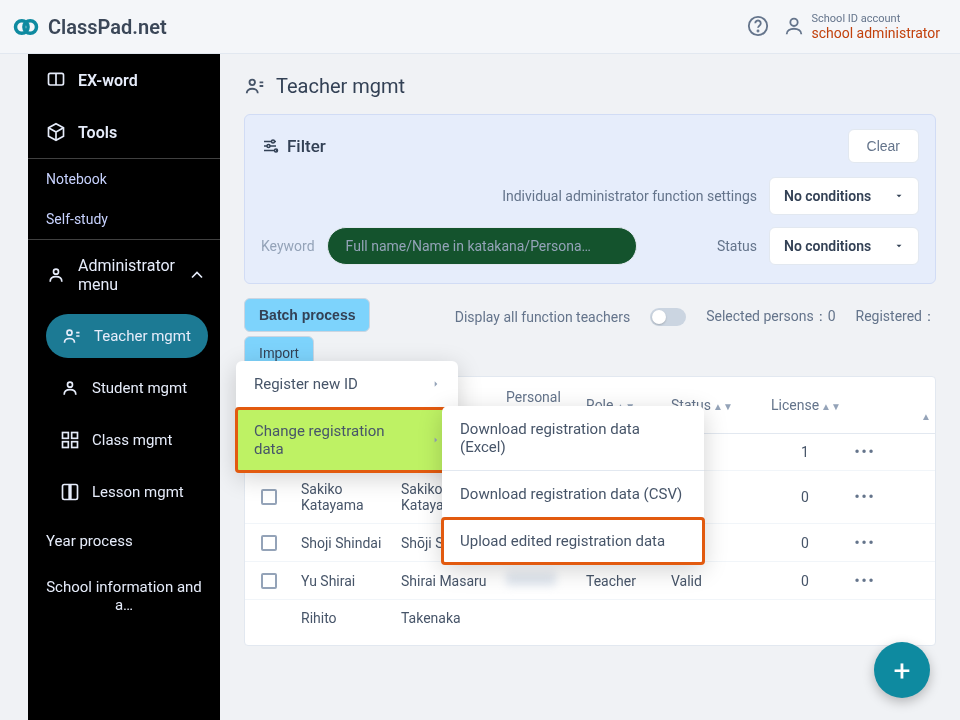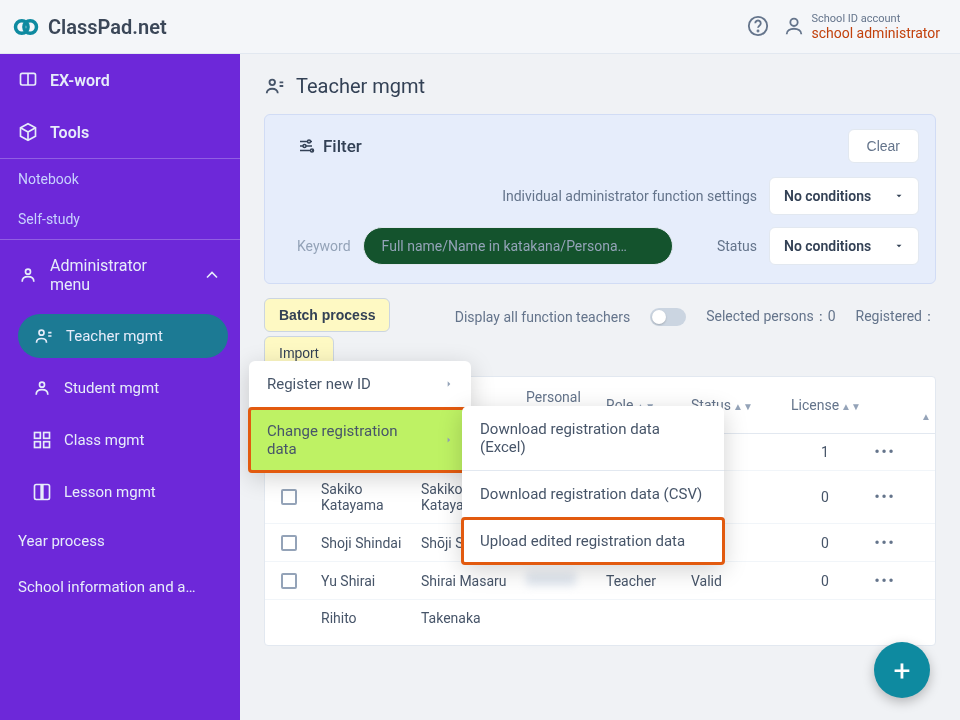--- a/index.html
+++ b/index.html
@@ -36,26 +36,27 @@
   .account-block { display: flex; align-items: center; gap: 6px; }
   .account-text { display: flex; flex-direction: column; line-height: 1.2; }
   .account-text .small { font-size: 11px; }
   .account-text .role { font-size: 14px; color: #c2410c; }
   .help-icon, .user-icon { width: 22px; height: 22px; stroke: #64748b; fill: none; stroke-width: 2; }
 
   .shell { display: flex; height: calc(720px - 54px); }
 
   
   .sidebar {
-    width: 240px;
-    background: #6d28d9;
+    width: 192px;
+    background: #000000;
     color: #e2e8f0;
     display: flex;
     flex-direction: column;
     overflow-y: auto;
+    margin-left: 28px;
   }
   .side-item {
     display: flex;
     align-items: center;
     gap: 12px;
     padding: 16px 18px;
     font-size: 16px;
     color: #e6ecfa;
     cursor: pointer;
   }
@@ -88,21 +89,21 @@
     overflow: hidden;
   }
   .page-title {
     display: flex; align-items: center; gap: 10px;
     font-size: 20px; color: #334155; margin-bottom: 16px;
   }
   .filter-box {
     background: #e6edfb;
     border: 1px solid #d1dcf5;
     border-radius: 6px;
-    padding: 14px 16px 18px 32px;
+    padding: 14px 16px 18px 16px;
   }
   .filter-head {
     display: flex; align-items: center; gap: 8px;
     font-size: 17px; font-weight: 500; color: #334155;
     margin-bottom: 14px;
   }
   .clear-btn {
     margin-left: auto;
     background: #fff;
     border: 1px solid #e2e8f0;
@@ -150,21 +151,21 @@
   }
 
   .proc-row {
     margin-top: 14px;
     display: flex;
     align-items: flex-start;
     gap: 18px;
   }
   .proc-btns { display: flex; flex-direction: column; gap: 4px; align-items: flex-start; }
   .btn {
-    background: #fef9c3;
+    background: #7dd3fc;
     border: 1px solid #cbd5e1;
     border-radius: 6px;
     padding: 8px 14px;
     font-size: 14px;
     color: #334155;
     cursor: pointer;
   }
   .btn.batch { font-weight: 600; }
   .proc-status {
     flex: 1;
@@ -497,21 +498,21 @@
         <div class="td col-name">Rihito</div>
         <div class="td col-kn">Takenaka</div>
         <div class="td col-pid"></div>
         <div class="td col-role"></div>
         <div class="td col-status"></div>
         <div class="td col-lic"></div>
         <div class="td col-act"></div>
       </div>
     </div>
 
-    <div class="menu-panel" style="left:9px; top:307px; width:222px;">
+    <div class="menu-panel" style="left:16px; top:307px; width:222px;">
       <div class="menu-item">
         <span>Register new ID</span>
         <svg width="8" height="12" viewBox="0 0 24 24" fill="#94a3b8">
             <path d="M8 4l8 8-8 8z"></path>
           </svg>
       </div>
       <div class="menu-sep"></div>
       <div class="menu-item hover highlight-orange">
         <span>Change registration data</span>
         <svg width="8" height="12" viewBox="0 0 24 24" fill="#94a3b8">

